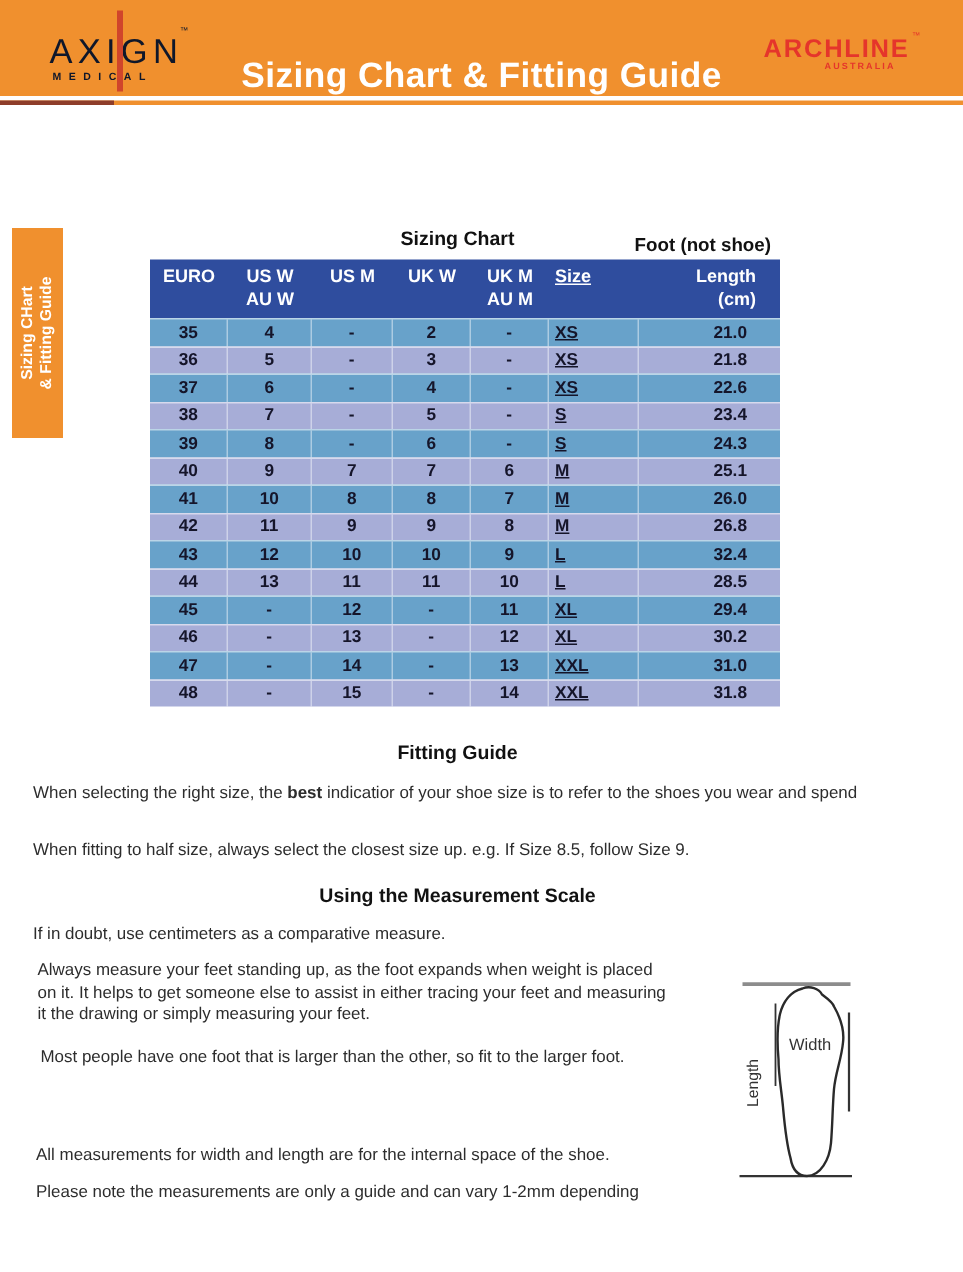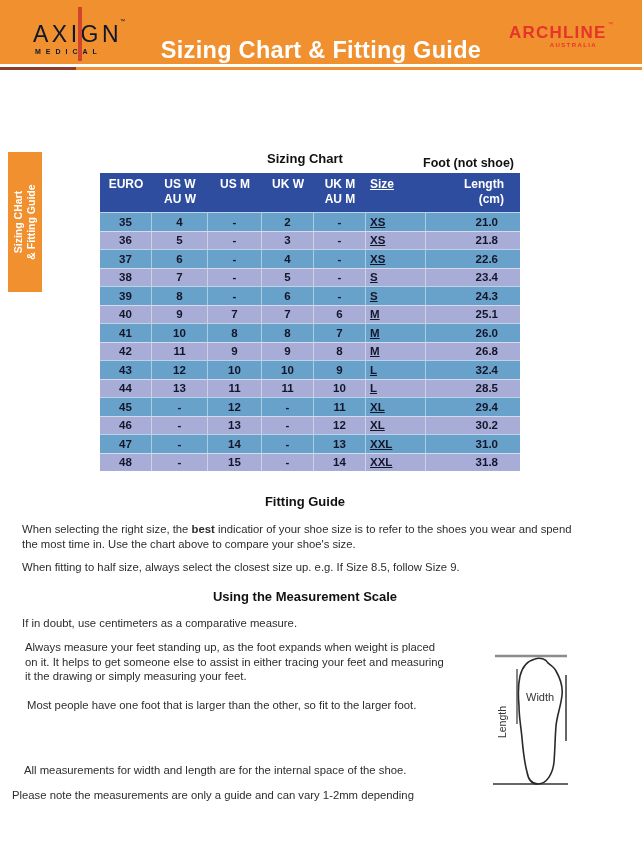--- a/index.html
+++ b/index.html
@@ -254,34 +254,33 @@
         <div class="td c4">14</div>
         <div class="td c5">XXL</div>
         <div class="td c6">31.8</div>
       </div>
     </div>
 </div>
 
 <div class="abs h2" style="top:494px;">Fitting Guide</div>
 <div class="abs para" style="left:22px; top:522px;">
   <div class="tline" id="p1-rich"><span>When selecting the right size, the </span><span class="b">best</span><span> indicatior of your shoe size is to refer to the shoes you wear and spend</span></div>
-  <div class="tline">the most time in. Use the chart above to compare your shoe's size.</div>
 </div>
 <div class="abs para" style="left:22px; top:560px;">When fitting to half size, always select the closest size up. e.g. If Size 8.5, follow Size 9.</div>
 
 <div class="abs h2" style="top:589px;">Using the Measurement Scale</div>
 <div class="abs para" style="left:22px; top:616px;">If in doubt, use centimeters as a comparative measure.</div>
 <div class="abs para" style="left:25px; top:640px;">
     <div class="tline">Always measure your feet standing up, as the foot expands when weight is placed</div>
     <div class="tline">on it. It helps to get someone else to assist in either tracing your feet and measuring</div>
     <div class="tline">it the drawing or simply measuring your feet.</div>
   </div>
 <div class="abs para" style="left:27px; top:698px;">Most people have one foot that is larger than the other, so fit to the larger foot.</div>
 <div class="abs para" style="left:24px; top:763px;">All measurements for width and length are for the internal space of the shoe.</div>
-<div class="abs para" style="left:12px; top:788px;">
+<div class="abs para" style="left:24px; top:788px;">
     <div class="tline">Please note the measurements are only a guide and can vary 1-2mm depending</div>
   </div>
 
 <svg class="abs" style="left:485px; top:645px;" width="160" height="155" viewBox="0 0 160 155">
   <line x1="10" y1="11" x2="82" y2="11" stroke="#8c8c8c" stroke-width="2.5"></line>
   <line x1="8" y1="139" x2="83" y2="139" stroke="#333" stroke-width="1.5"></line>
   <line x1="32" y1="24" x2="32" y2="79" stroke="#333" stroke-width="1.2"></line>
   <line x1="81" y1="30" x2="81" y2="96" stroke="#333" stroke-width="1.5"></line>
   <path d="M50,14 C55,12 61,14 63,18 C67,21 70,23 71,26 C75,33 78,42 77,50
            C76,61 72,70 71,81 C70,93 70,105 69,117 C68,128 62,139 53,139

